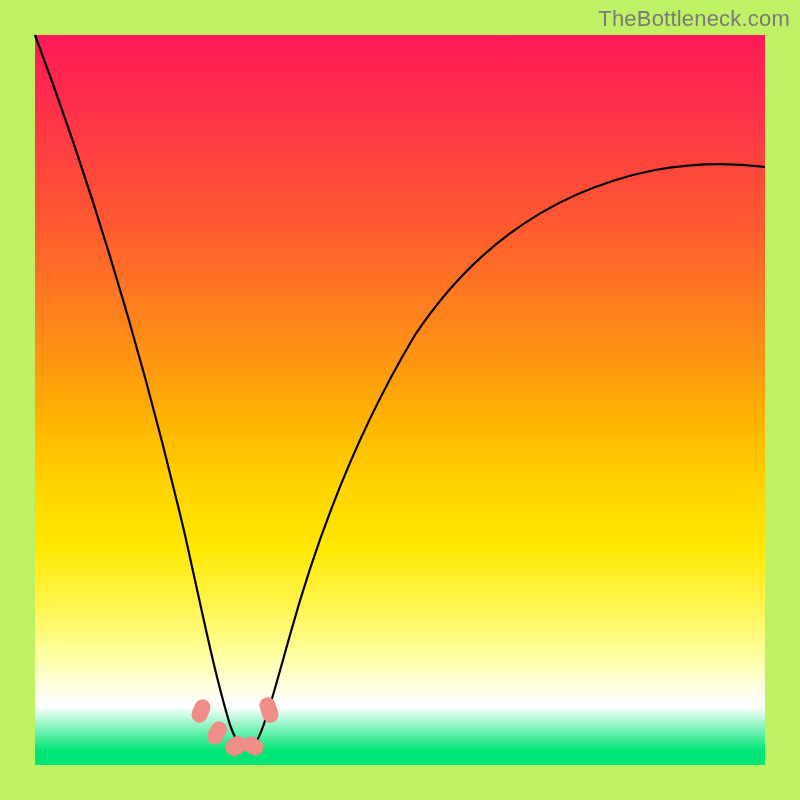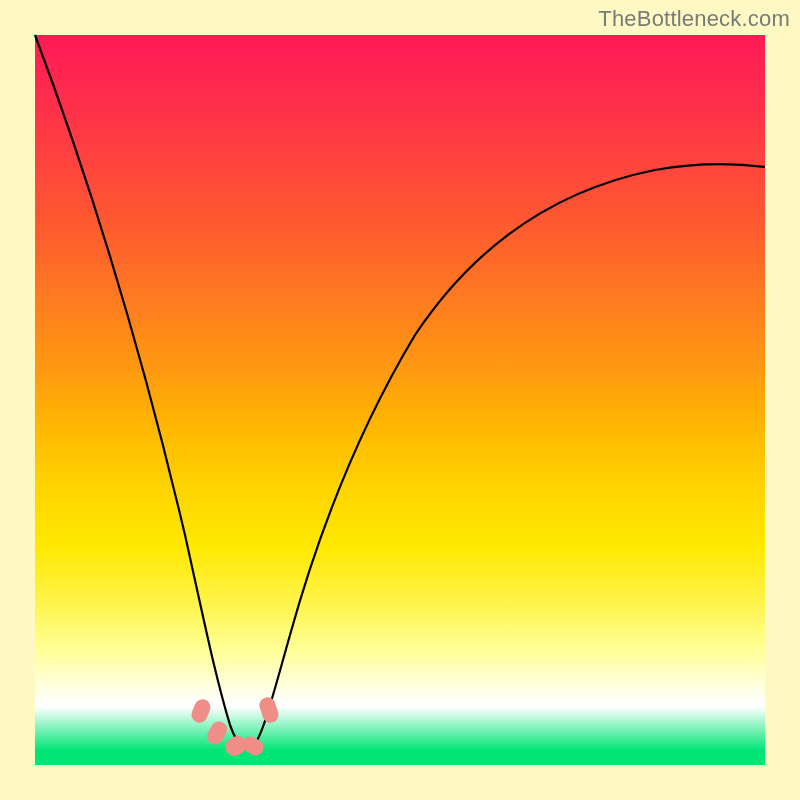--- a/index.html
+++ b/index.html
@@ -8,21 +8,21 @@
     width: 800px;
     height: 800px;
     background: #000;
     overflow: hidden;
     font-family: Arial, Helvetica, sans-serif;
   }
   .frame {
     position: relative;
     width: 800px;
     height: 800px;
-    background: #fef9c3;
+    background: #bef264;
   }
   .plot-area {
     position: absolute;
     left: 35px;
     top: 35px;
     width: 730px;
     height: 730px;
     background: linear-gradient(to bottom,
       #ff1a55 0%,
       #ff2b4d 8%,

